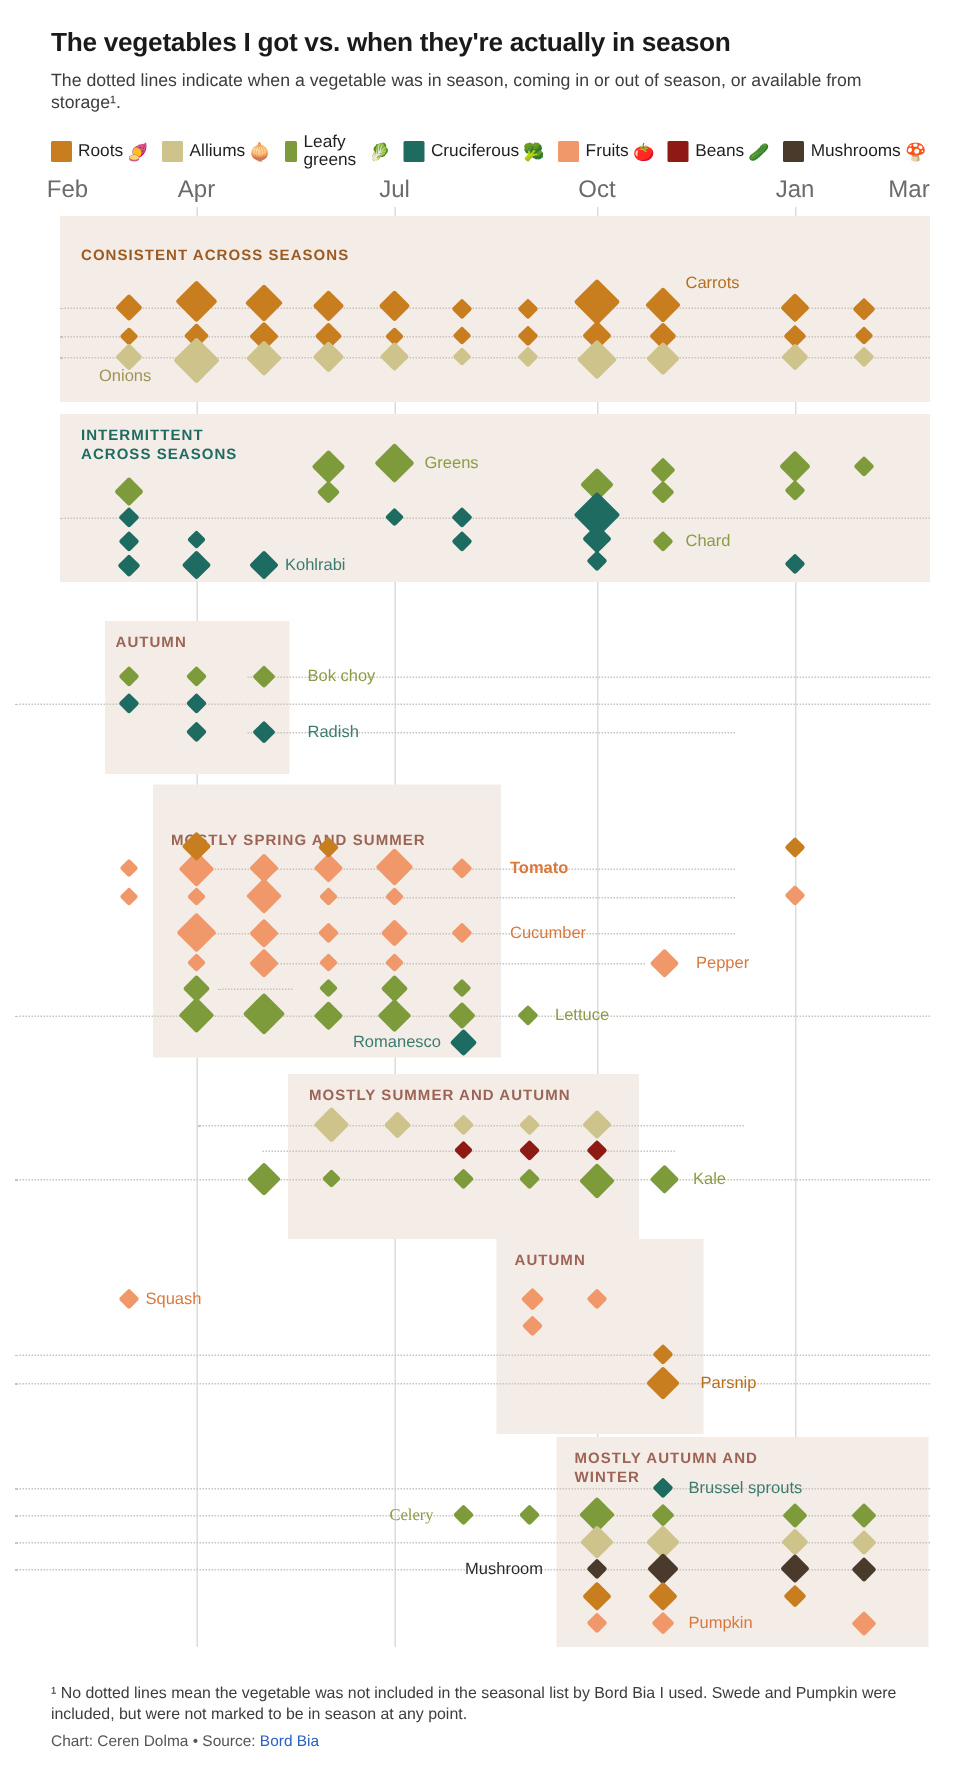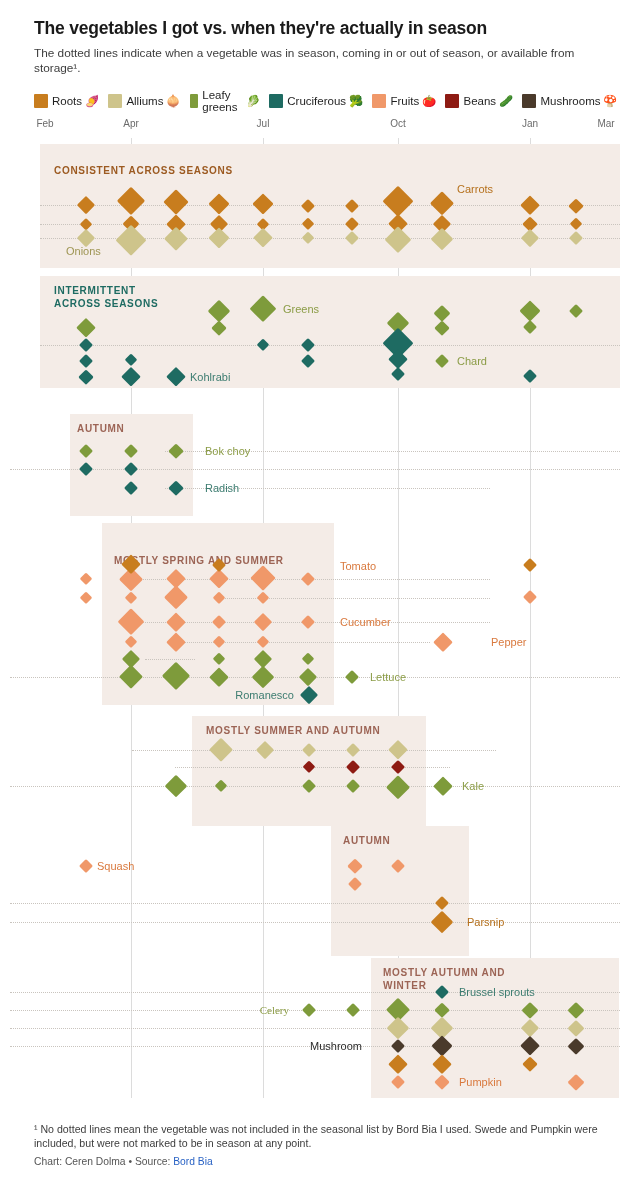--- a/index.html
+++ b/index.html
@@ -25,21 +25,21 @@
     position:absolute; left:34px; top:92px; width:590px; height:18px;
     display:flex; align-items:center; gap:0px;
   }
   .legend-item { display:flex; align-items:center; margin-right:9px; }
   .legend-swatch { width:14px; height:14px; margin-right:4px; border-radius:1px; }
   .legend-label { font-size:11.5px; color:#1f1f1f; }
   .legend-emoji { font-size:11.5px; margin-left:3px; }
 
   #axis-labels { position:absolute; left:0; top:118px; width:636px; height:16px; }
   .axis-tick-label {
-    position:absolute; font-size:10px; color:#6b6b6b; transform:translateX(-50%);
+    position:absolute; font-size:16px; color:#6b6b6b; transform:translateX(-50%);
     white-space:nowrap;
   }
   #plot {
     position:absolute; left:0; top:138px; width:550px; height:960px;
   }
   .gridline {
     position:absolute; top:0; width:1px; height:960px; background:#dcdcdc;
   }
   .band {
     position:absolute; background:#f4ece7;
@@ -305,23 +305,23 @@
     <div class="dot" style="left: 398px; top: 944px; width: 10.08px; height: 10.08px; background: rgb(240, 152, 105);"></div>
     <div class="dot" style="left: 442px; top: 944px; width: 10.8px; height: 10.8px; background: rgb(240, 152, 105);"></div>
     <div class="dot" style="left: 576px; top: 944px; width: 11.52px; height: 11.52px; background: rgb(240, 152, 105);"></div>
     <div class="dot-label" style="left: 457px; top: 51px; color: rgb(181, 112, 28);">Carrots</div>
     <div class="dot-label" style="left: 66px; top: 113px; color: rgb(158, 149, 83);">Onions</div>
     <div class="dot-label" style="left: 283px; top: 171px; color: rgb(139, 156, 70);">Greens</div>
     <div class="dot-label" style="left: 190px; top: 239px; color: rgb(60, 124, 112);">Kohlrabi</div>
     <div class="dot-label" style="left: 457px; top: 223px; color: rgb(139, 156, 70); text-align: right;">Chard</div>
     <div class="dot-label" style="left: 205px; top: 313px; color: rgb(139, 156, 70);">Bok choy</div>
     <div class="dot-label" style="left: 205px; top: 350px; color: rgb(60, 124, 112);">Radish</div>
-    <div class="dot-label" style="left: 340px; top: 428px; color: rgb(217, 121, 62);">Tomato</div>
+    <div class="dot-label" style="left: 340px; top: 441px; color: rgb(217, 121, 62); font-weight: bold;">Tomato</div>
     <div class="dot-label" style="left: 340px; top: 484px; color: rgb(217, 121, 62);">Cucumber</div>
-    <div class="dot-label" style="left: 491px; top: 504px; color: rgb(217, 121, 62);">Pepper</div>
+    <div class="dot-label" style="left: 464px; top: 504px; color: rgb(217, 121, 62);">Pepper</div>
     <div class="dot-label" style="left: 370px; top: 539px; color: rgb(139, 156, 70);">Lettuce</div>
     <div class="dot-label rt" style="left: 294px; top: 557px; color: rgb(60, 124, 112);">Romanesco</div>
     <div class="dot-label" style="left: 462px; top: 648px; color: rgb(139, 156, 70);">Kale</div>
     <div class="dot-label" style="left: 97px; top: 728px; color: rgb(217, 121, 62);">Squash</div>
     <div class="dot-label" style="left: 467px; top: 784px; color: rgb(181, 112, 28);">Parsnip</div>
     <div class="dot-label" style="left: 459px; top: 854px; color: rgb(60, 124, 112);">Brussel sprouts</div>
     <div class="dot-label rt" style="left: 289px; top: 872px; color: rgb(139, 156, 70); font-family: Liberation Serif, serif;">Celery</div>
     <div class="dot-label rt" style="left: 362px; top: 908px; color: rgb(43, 43, 43);">Mushroom</div>
     <div class="dot-label" style="left: 459px; top: 944px; color: rgb(217, 121, 62);">Pumpkin</div>
   </div>

